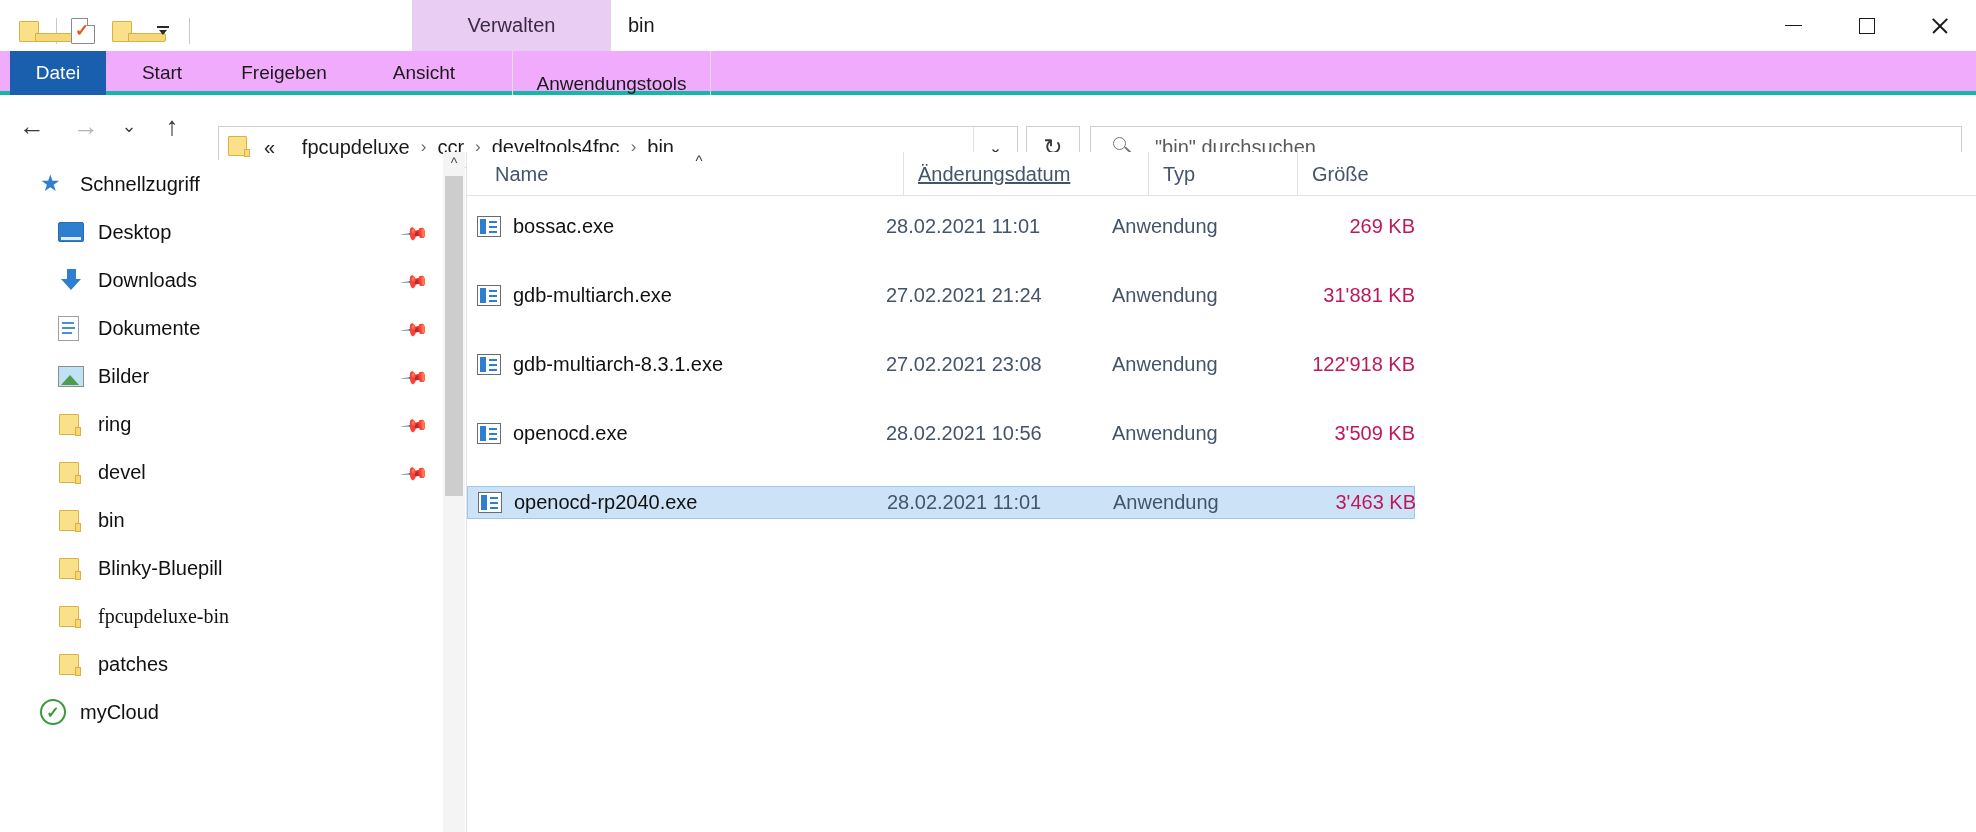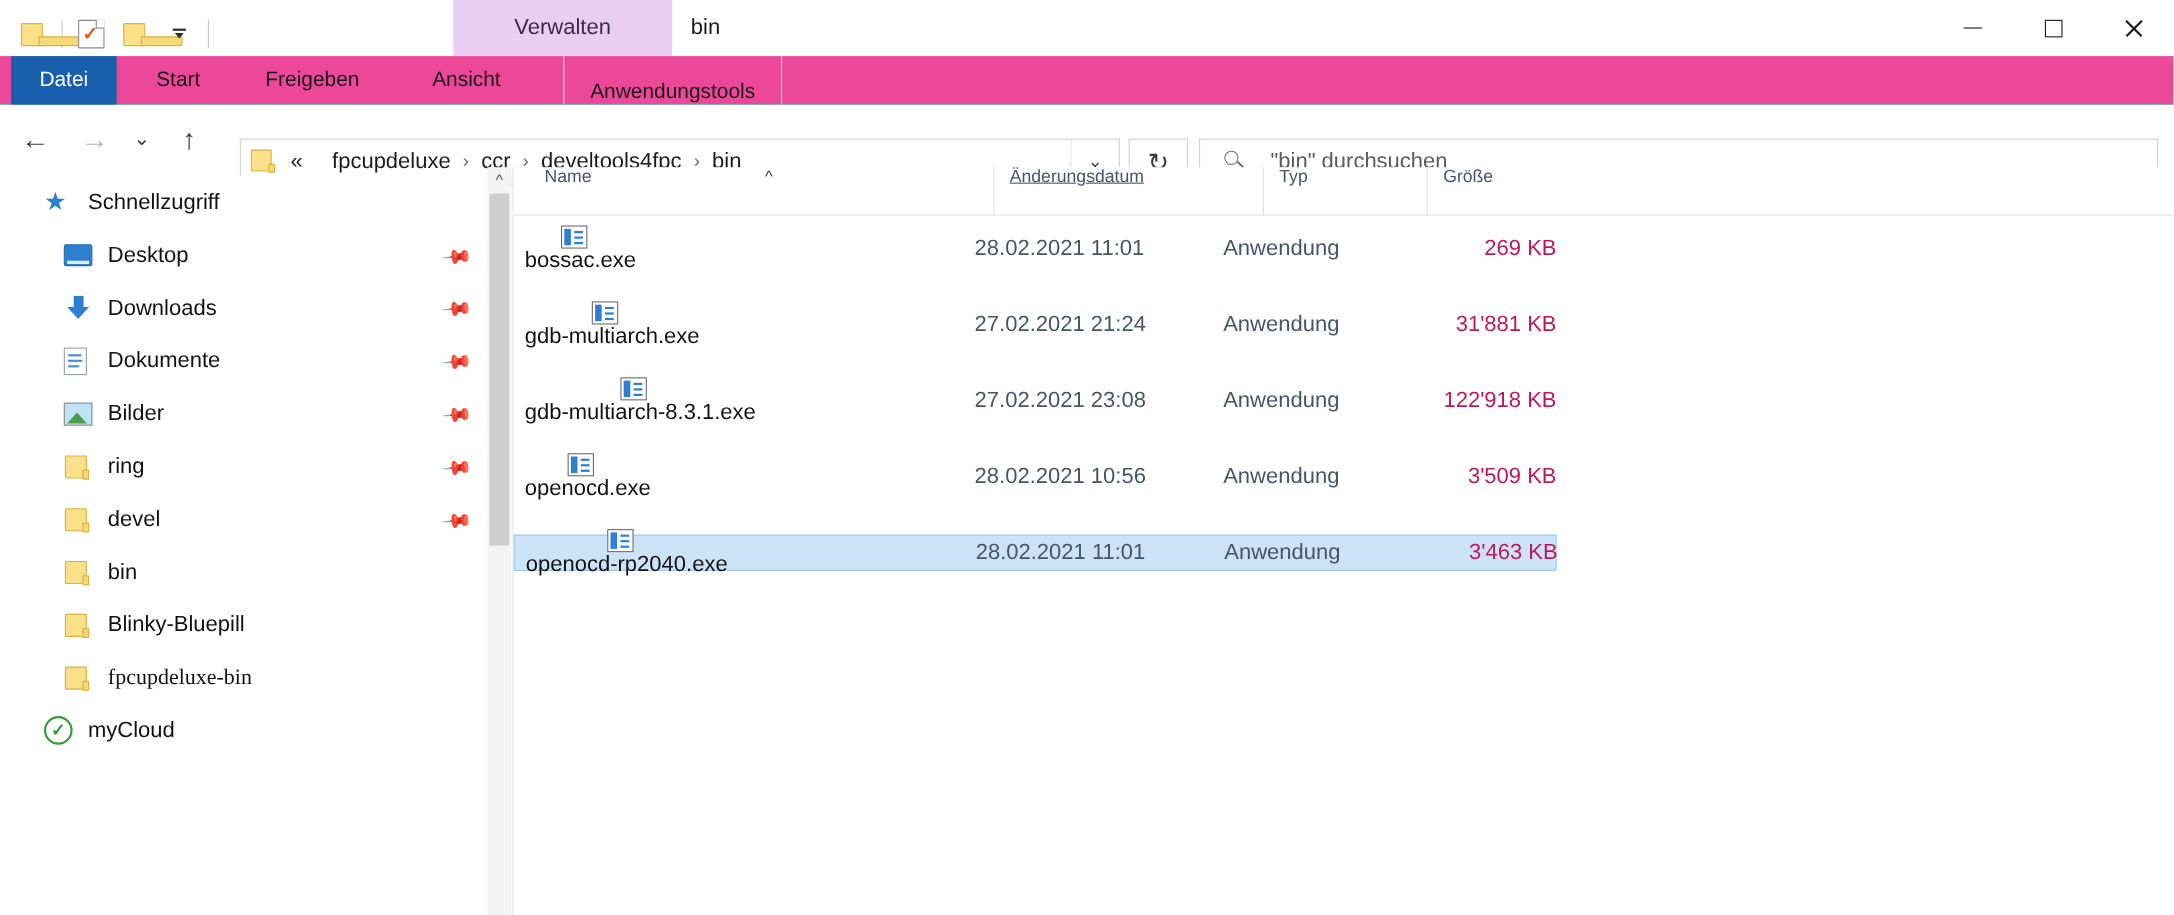--- a/index.html
+++ b/index.html
@@ -83,21 +83,21 @@
   .wc .cls { position: relative; width: 19px; height: 19px; }
   .wc .cls::before, .wc .cls::after {
     content: ""; position: absolute; left: 0; top: 9px; width: 20px; height: 1.6px; background: #1a1a1a;
   }
   .wc .cls::before { transform: rotate(45deg); }
   .wc .cls::after  { transform: rotate(-45deg); }
 
   
   .tabstrip {
     position: absolute; left: 0; top: 51px; width: 1976px; height: 44px;
-    background: #ec4899; border-bottom: 1px solid #14b8a6;
+    background: #f0abfc; border-bottom: 4px solid #14b8a6;
   }
   .tab {
     position: absolute; top: 0; height: 44px;
     display: flex; align-items: center; justify-content: center;
     font-size: 19px; color: #1a1a1a; padding: 0 18px;
   }
   .tab.file {
     background: #1a5fad; color: #ffffff;
   }
   .tab.ctxchild {
@@ -271,38 +271,38 @@
   
   .filepane {
     position: absolute; left: 467px; top: 152px; width: 1509px; height: 680px; background: #ffffff;
   }
   .colheaders {
     position: absolute; left: 0; top: 0; width: 1509px; height: 44px;
     border-bottom: 1px solid #e2e2e2;
   }
   .colh {
     position: absolute; top: 0; height: 44px;
-    display: flex; align-items: flex-start;
-    font-size: 16px; color: #44546a;
+    display: flex; align-items: center;
+    font-size: 20px; color: #44546a;
     border-left: 1px solid #e2e2e2; padding-left: 14px;
   }
   .colh.first { border-left: none; }
   .sortmark {
     position: absolute; left: 223px; top: 0px; width: 18px; height: 12px;
     color: #3a3a3a; font-size: 15px; text-align: center;
   }
 
   .rows { position: absolute; left: 0; top: 45px; width: 1509px; }
   .row {
     position: relative; height: 33px; display: flex; align-items: center; margin-top: 36px;
   }
   .row.selected { background: #cce3f7; border: 1px solid #9dc8ee; }
   .cell-name {
     position: absolute; left: 10px; display: flex; align-items: center;
-    font-size: 20px; color: #111111; flex-direction: column;
+    font-size: 20px; color: #111111;
   }
   .exe-ico {
     position: relative; width: 24px; height: 21px; flex: none; margin-right: 12px;
     background: #ffffff; border: 1.6px solid #6b6b6b;
   }
   .exe-ico .bar {
     position: absolute; left: 2px; top: 2px; width: 6px; height: 15px; background: #2f7fd1;
   }
   .exe-ico .s1, .exe-ico .s2, .exe-ico .s3 {
     position: absolute; left: 11px; height: 2px; background: #2f7fd1;
@@ -539,20 +539,29 @@
   <div class="nav-item" style="padding-left:58px;font-family:Liberation Serif, serif;">
     <span class="nico">
       <span class="ico-folder">
           <span class="body"></span>
           <span class="tab2"></span>
         </span>
     </span>
     <span class="nlabel">fpcupdeluxe-bin</span>
   </div>
 
+  <div class="nav-item" style="padding-left:58px;">
+    <span class="nico">
+      <span class="ico-folder">
+          <span class="body"></span>
+          <span class="tab2"></span>
+        </span>
+    </span>
+    <span class="nlabel">patches</span>
+  </div>
 
   <div class="nav-item" style="padding-left:40px;">
     <span class="nico">
         <span class="ico-cloud">✓</span>
       </span>
     <span class="nlabel">myCloud</span>
   </div>
 </div>
 
 <div class="nav-scroll">

